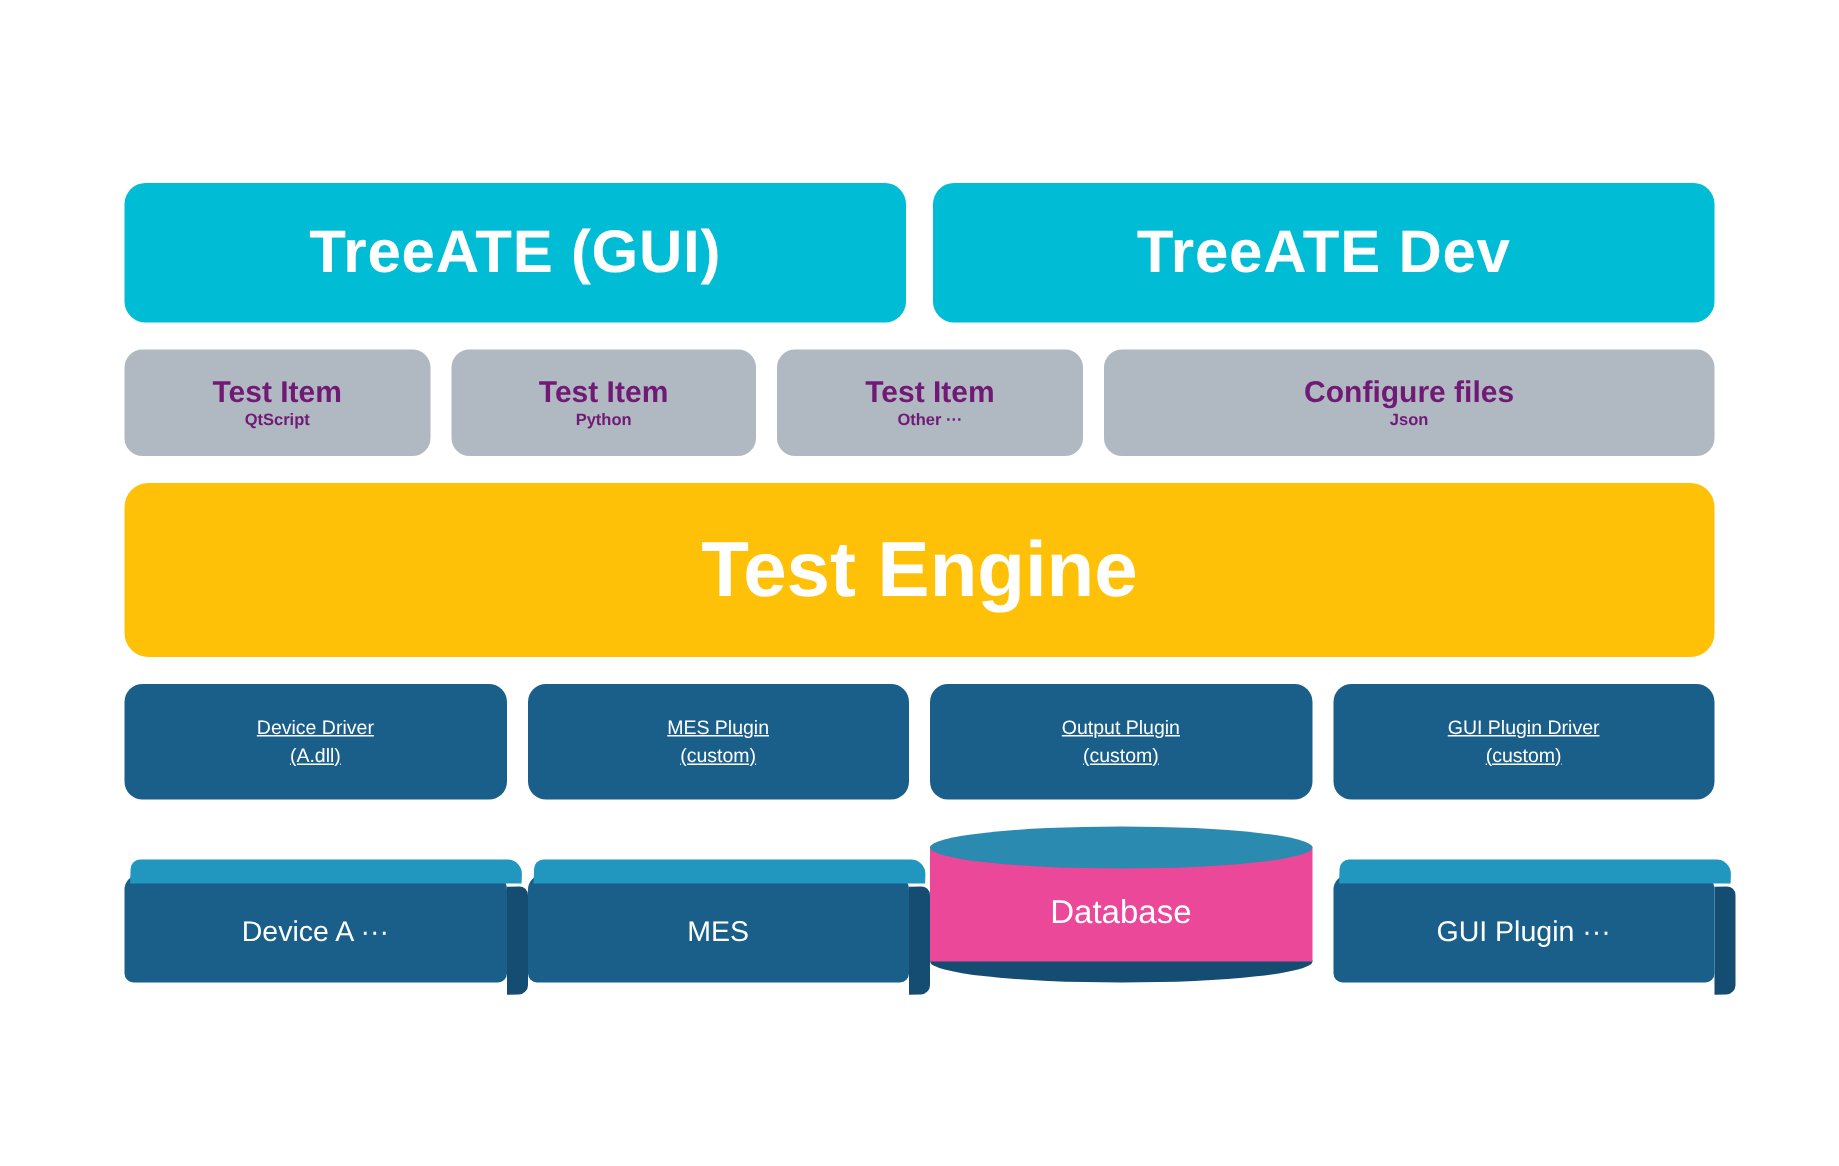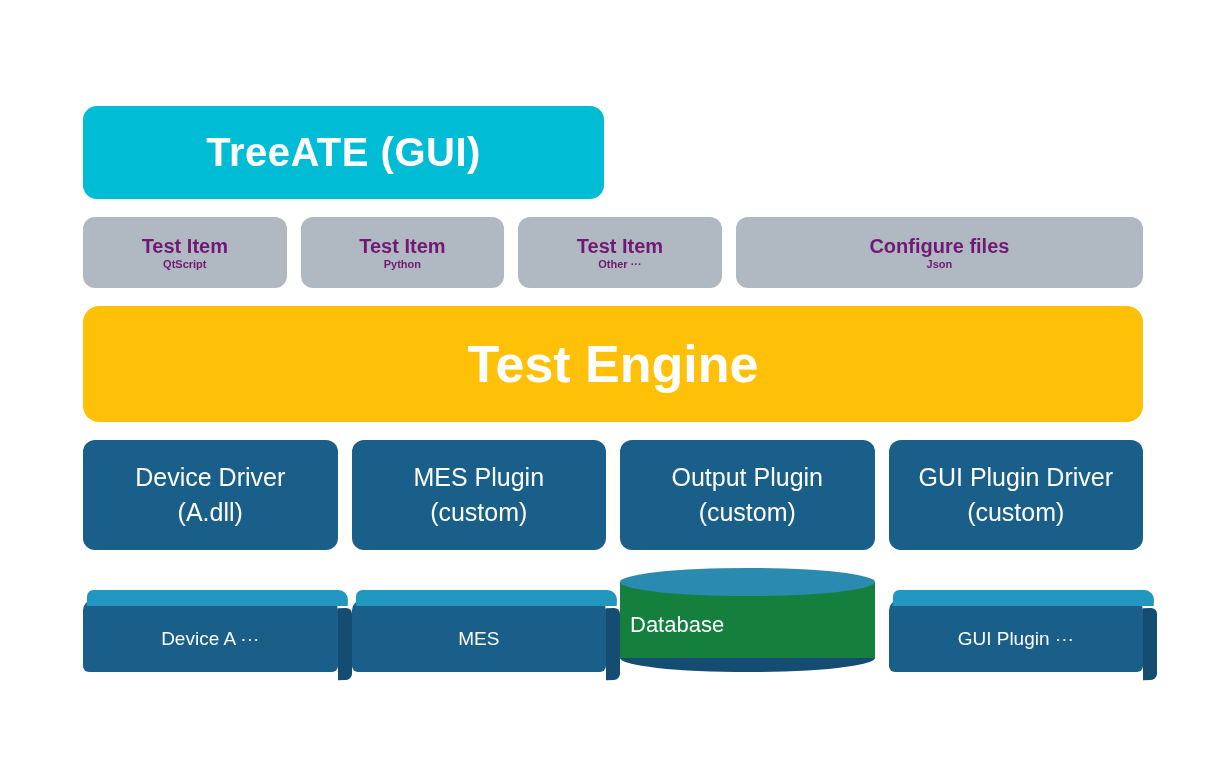--- a/index.html
+++ b/index.html
@@ -79,23 +79,24 @@
       grid-template-columns: 1fr 1fr 1fr 1fr;
       gap: 14px;
     }
 
     .box-blue {
       background: #1a5f8a;
       border-radius: 12px;
       padding: 20px 14px;
       text-align: center;
       color: #fff;
-      font-size: 25px;
+      font-size: 13px;
       font-weight: 500;
       line-height: 1.4;
+      text-decoration: underline;
     }
 
     
     .row-3d {
       display: grid;
       grid-template-columns: 1fr 1fr 1fr 1fr;
       gap: 14px;
       align-items: end;
     }
 
@@ -164,23 +165,24 @@
       width: 100%;
       height: 28px;
       background: #2a8ab0;
       border-radius: 50%;
       position: relative;
       z-index: 3;
     }
 
     .cyl-body {
       width: 100%;
-      background: #15803d;
+      background: #ec4899;
       margin-top: -14px;
       padding: 30px 10px 20px;
+      text-align: center;
       color: #fff;
       font-size: 22px;
       font-weight: 500;
       position: relative;
       z-index: 2;
     }
 
     .cyl-bottom {
       width: 100%;
       height: 28px;
@@ -192,20 +194,23 @@
     }
   </style>
 </head>
 <body>
 
 <div class="diagram">
 
   <div class="row-top">
     <div class="box-cyan">
       <span>TreeATE (GUI)</span>
+    </div>
+    <div class="box-cyan">
+      <span>TreeATE Dev</span>
     </div>
   </div>
 
   <div class="row-gray">
     <div class="box-gray">
       <div class="title">Test Item</div>
       <div class="subtitle">QtScript</div>
     </div>
     <div class="box-gray">
       <div class="title">Test Item</div>

